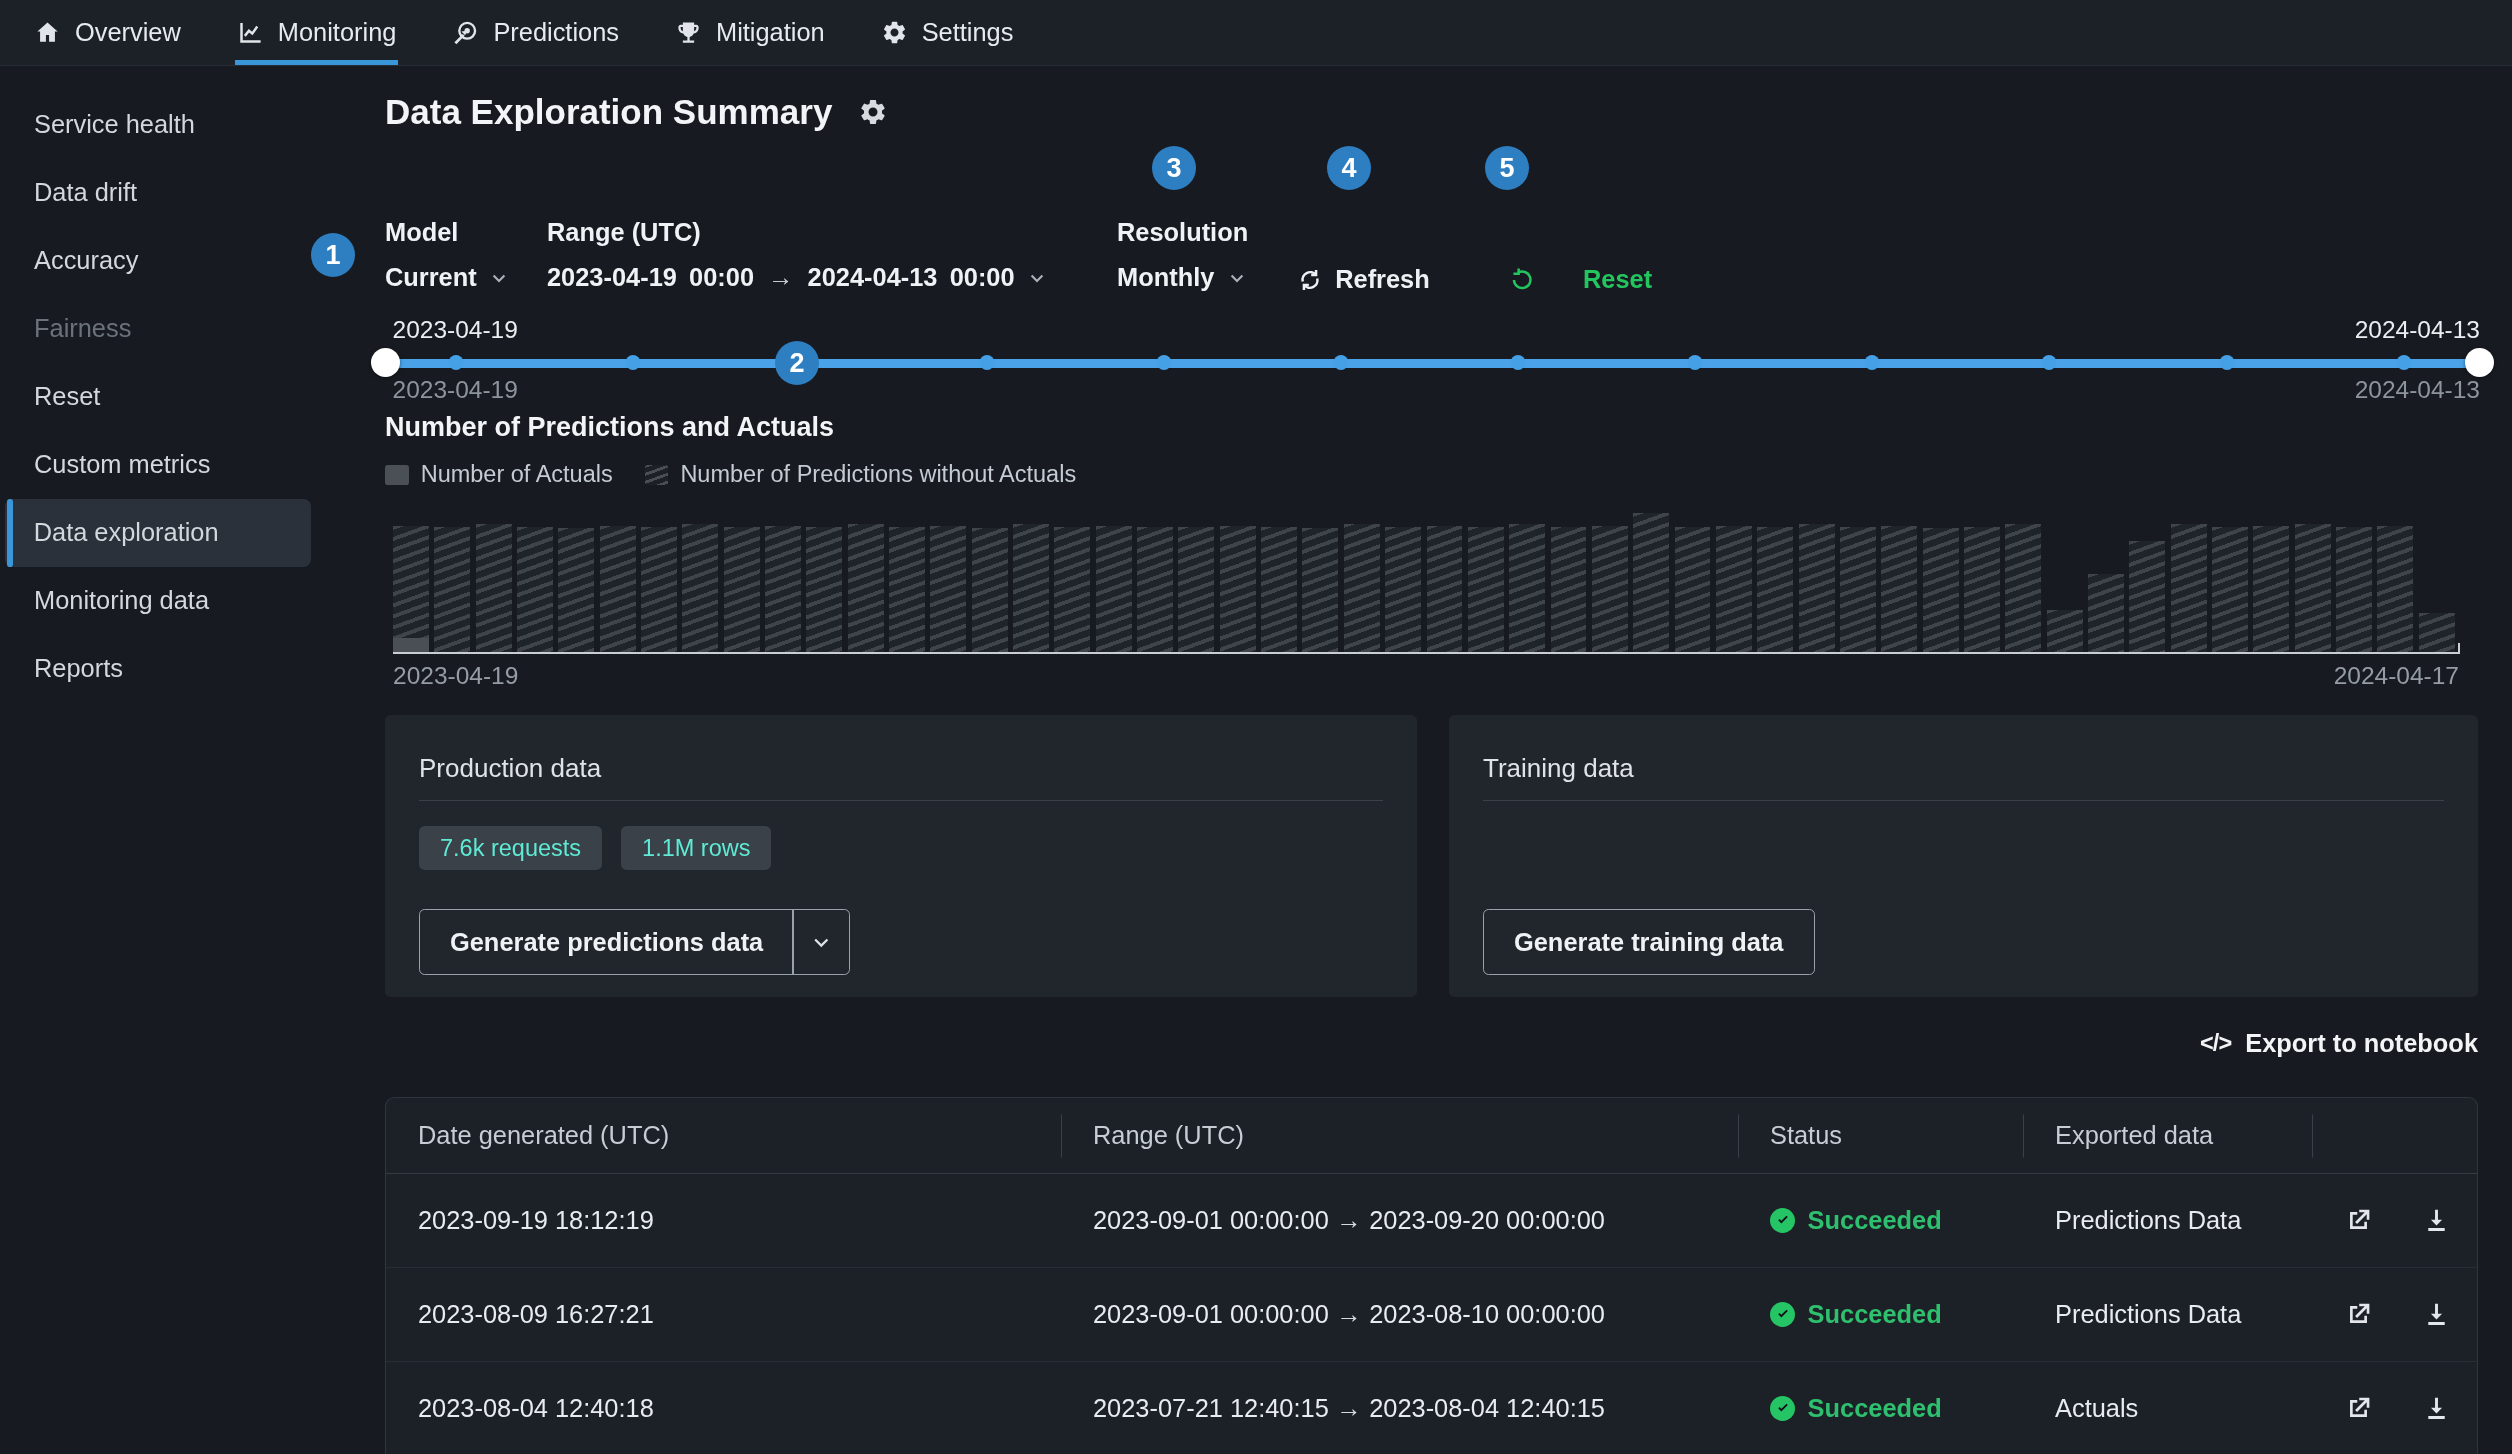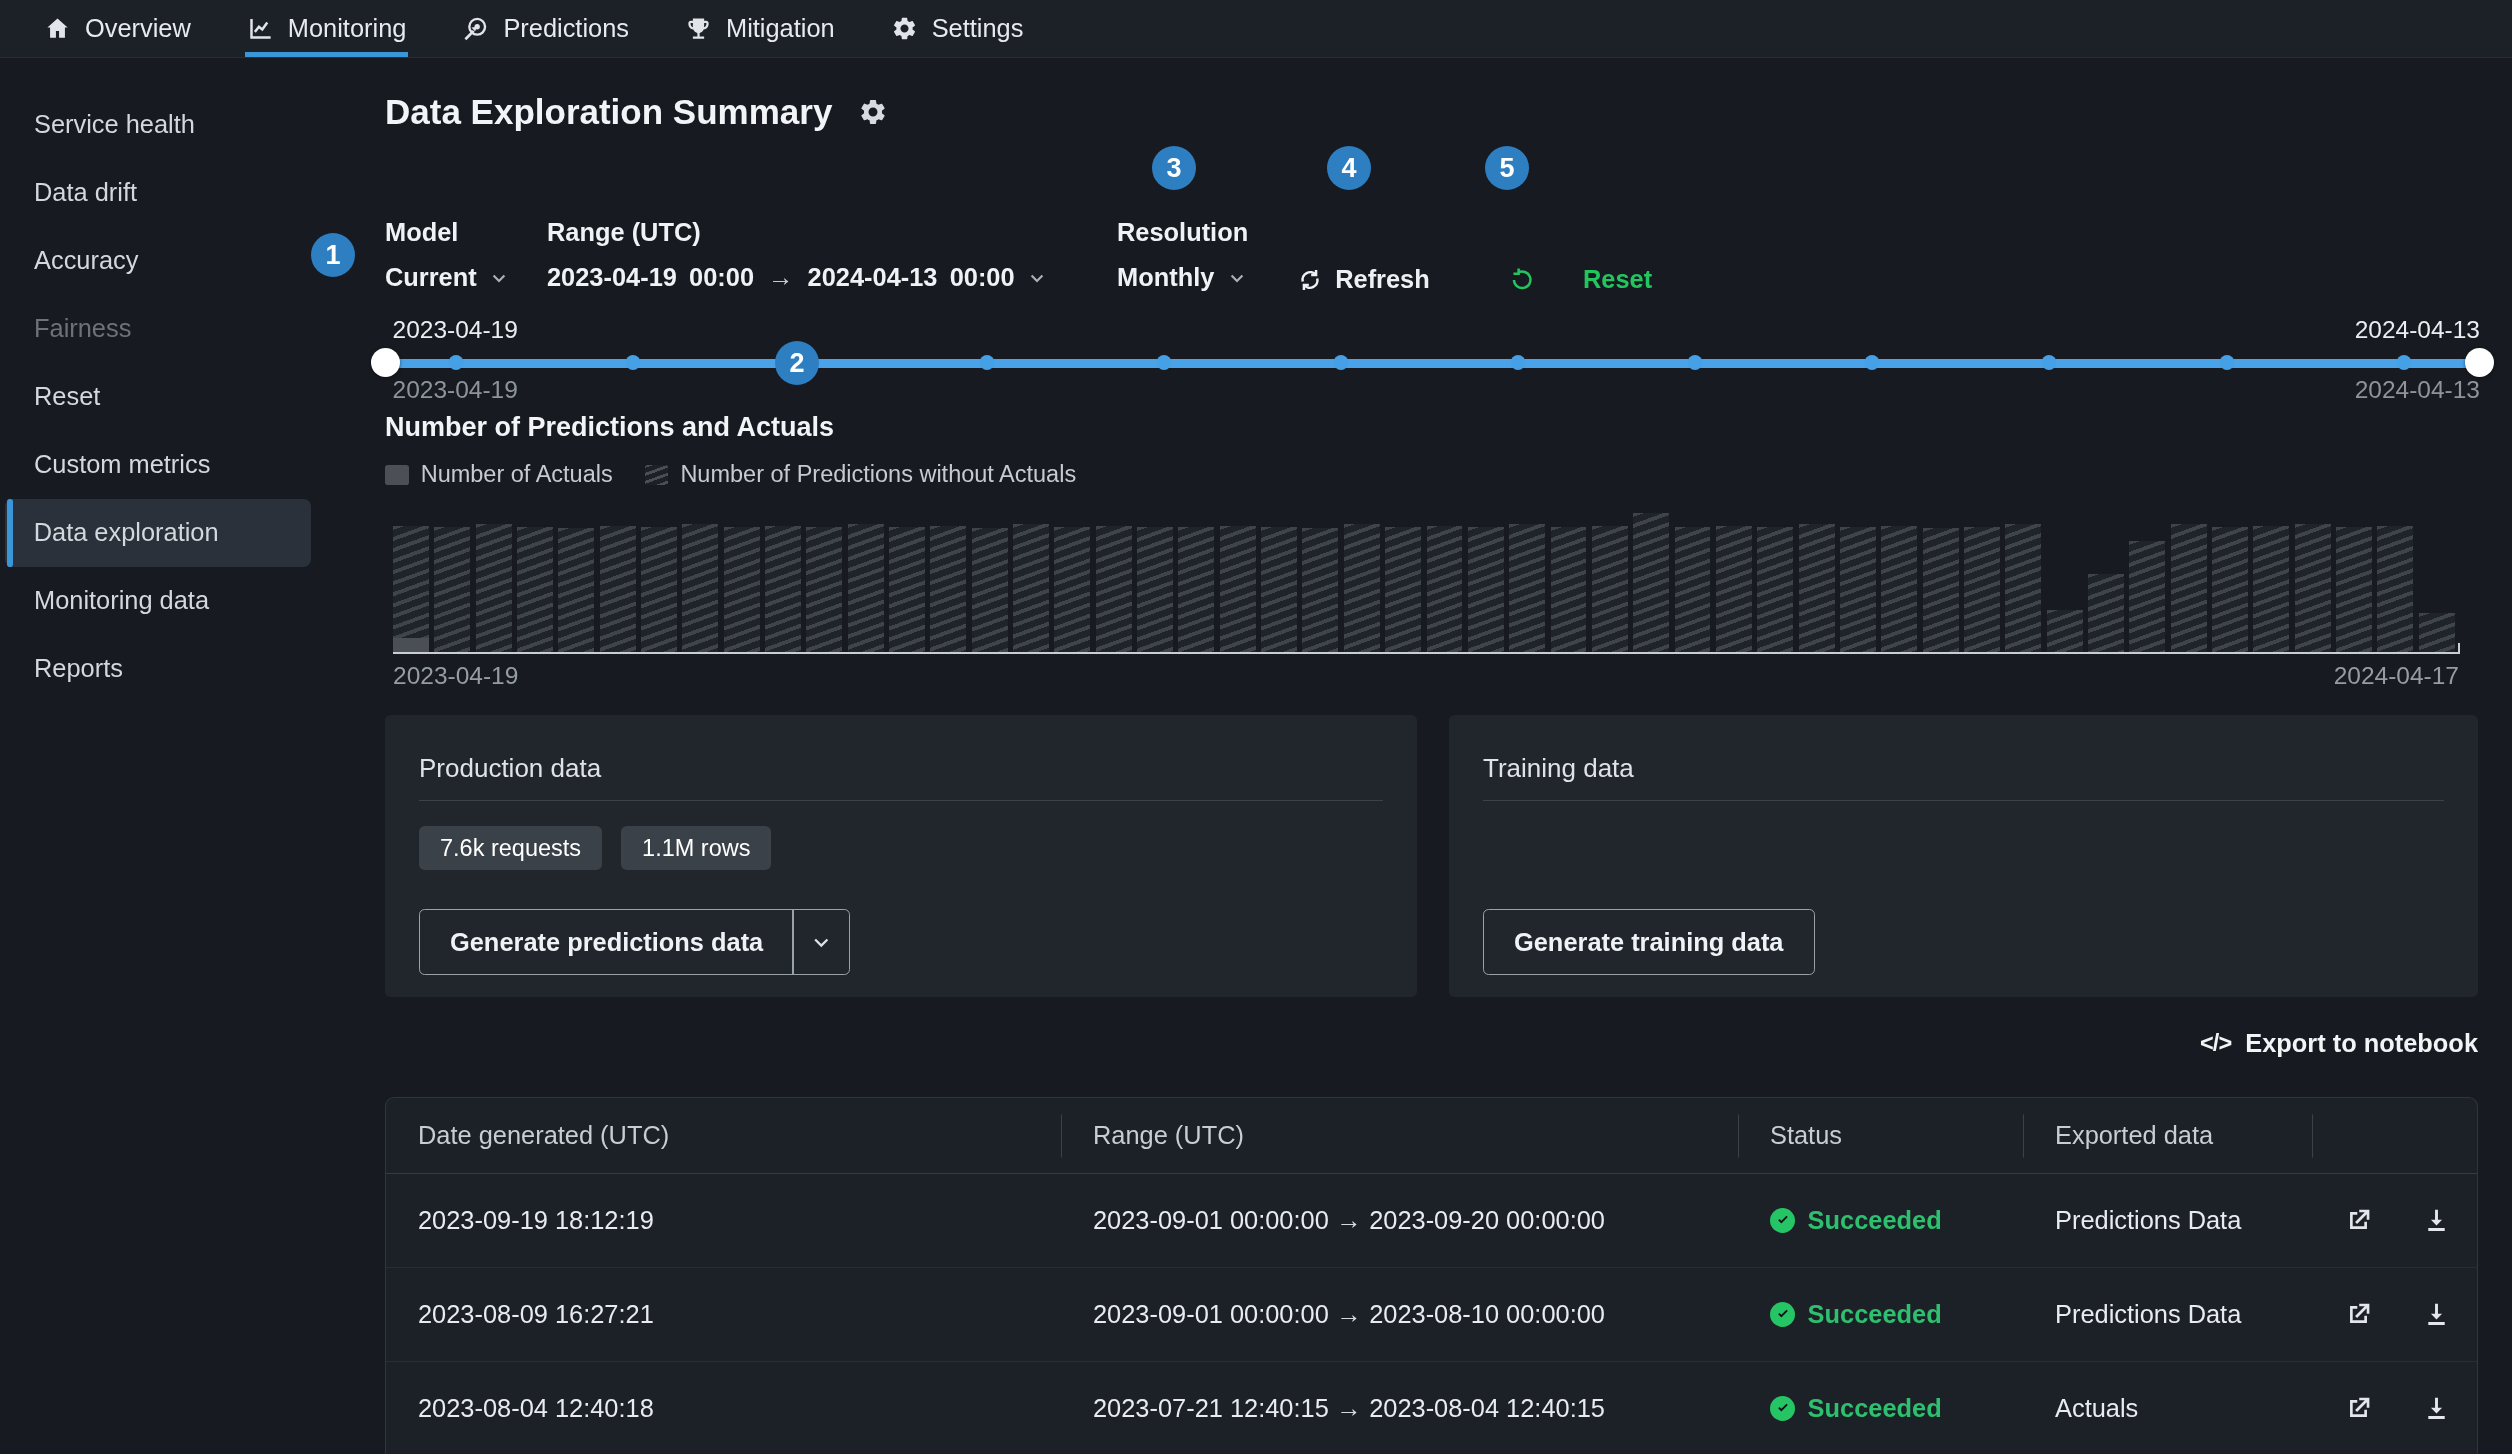--- a/index.html
+++ b/index.html
@@ -1,21 +1,21 @@
 <!DOCTYPE html>
 <html style="font-size:15px"><head>
 <meta charset="utf-8">
 <style>
   html,body{margin:0;padding:0;background:#0e1216;}
   .page{position:relative;width:2512px;height:1455px;background:#171b21;overflow:hidden;
         font-family:"Liberation Sans",sans-serif;color:#e8ebef;}
 
   
-  .topnav{position:absolute;left:0;top:0;right:0;height:58px;background:#1b2127;
-          border-bottom:0.9px solid #272d35;display:flex;align-items:center;gap:56px;padding-left:44px;box-sizing:border-box;}
+  .topnav{position:absolute;left:0;top:0;right:0;height:66px;background:#1b2127;
+          border-bottom:0.9px solid #272d35;display:flex;align-items:center;gap:56px;padding-left:34px;box-sizing:border-box;}
   .nav-item{display:flex;align-items:center;gap:14px;height:100%;position:relative;font-size:25.4px;color:#e7eaee;cursor:pointer;}
   .nav-item svg{width:27px;height:27px;color:#e1e5ea;}
   .nav-item.active::after{content:"";position:absolute;left:-1.9px;right:-1.9px;bottom:0;height:4.7px;background:#3996d8;}
 
   
   .sidebar{position:absolute;left:0;top:66px;bottom:0;width:339px;padding-top:24.5px;box-sizing:border-box;}
   .side-item{height:68px;display:flex;align-items:center;padding-left:34px;font-size:25.4px;color:#d3d8dd;position:relative;cursor:pointer;}
   .side-item.disabled{color:#6b727b;}
   .side-item.selected{background:#2a313a;border-radius:7.5px;margin:0 28px 0 4.7px;padding-left:29px;}
   .side-item.selected::before{content:"";position:absolute;left:2.8px;top:0;bottom:0;width:5.6px;background:#3996d8;border-radius:2.8px;}
@@ -75,21 +75,21 @@
   .xlab{top:662px;font-size:24.5px;color:#959ca4;}
   .xlab.start{left:54px;} .xlab.end{right:53px;}
 
   
   .card{top:715px;height:282px;background:#21262d;border-radius:5.6px;}
   .card.production{left:46px;width:1032px;}
   .card.training{left:1110px;width:1029px;}
   .card-title{position:absolute;left:34px;top:38px;font-size:26px;color:#dfe3e8;}
   .card-divider{position:absolute;left:34px;right:34px;top:85px;height:0.9px;background:#3b414a;}
   .chips{position:absolute;left:34px;top:111px;display:flex;gap:19px;}
-  .chip{background:#3a4148;border-radius:5.6px;padding:8.5px 21px;font-size:23.5px;color:#ffffff;}
+  .chip{background:#3a4148;border-radius:5.6px;padding:8.5px 21px;font-size:23.5px;color:#5eead4;}
   .card-buttons{position:absolute;left:34px;top:194px;display:flex;}
   .btn{border:1.9px solid #99a1ab;border-radius:5.6px;background:transparent;color:#f0f3f6;
        font-weight:bold;font-size:25.4px;height:66px;display:flex;align-items:center;padding:0 30px;
        box-sizing:border-box;cursor:pointer;font-family:inherit;}
   .btn-main{border-radius:5.6px 0 0 5.6px;}
   .btn-chev{border-radius:0 5.6px 5.6px 0;margin-left:-1.9px;width:58px;justify-content:center;padding:0;}
   .btn-chev svg{width:22.6px;height:22.6px;color:#dfe3e8;}
 
   
   .export-row{top:1029px;right:34px;display:flex;align-items:center;gap:14px;

